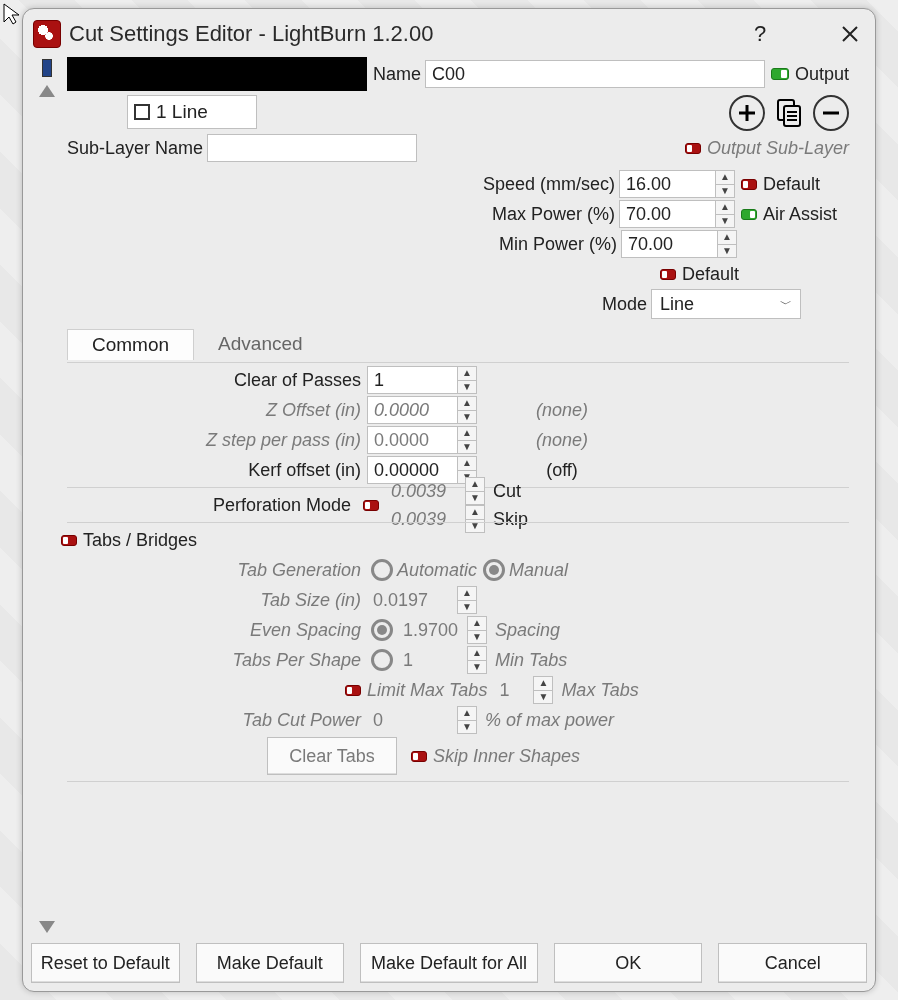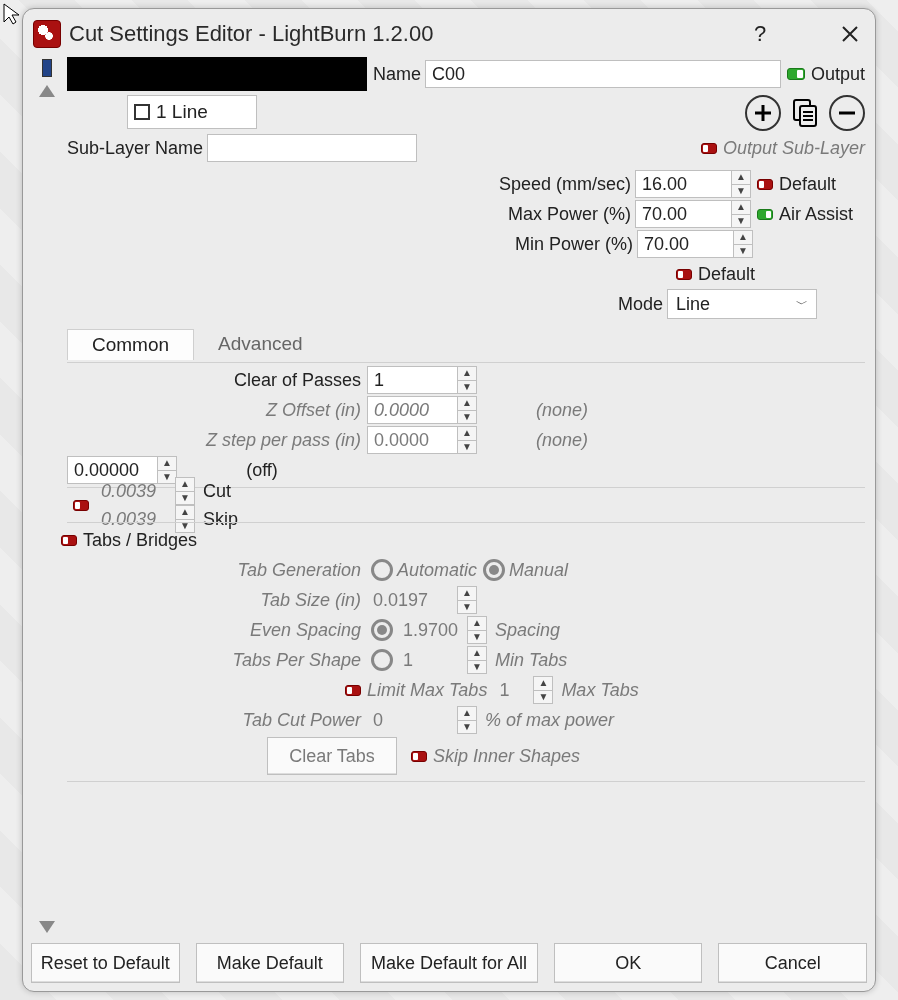--- a/index.html
+++ b/index.html
@@ -51,21 +51,21 @@
     content:""; position:absolute; inset:3px;
     background: radial-gradient(circle at 30% 30%, #fff 0 25%, transparent 26%),
                 radial-gradient(circle at 60% 60%, #fff 0 22%, transparent 23%);
     border-radius:3px;
   }
   .title { font-size: 22px; color:#2a2a2a; flex:0 0 auto;}
   .titlespacer{flex:1;}
   .titlebtn { width:30px; height:30px; margin-left:60px; display:flex; align-items:center; justify-content:center; font-size:22px; color:#222; cursor:default;}
   
   .body {
-    flex:1; display:flex; padding:0 0 0 4px; overflow:hidden;
+    flex:1; display:flex; padding:0 16px 0 4px; overflow:hidden;
   }
   .sidebar {
     width: 40px; display:flex; flex-direction:column; align-items:center; padding-top:2px;
   }
   .miniswatch{
     width:10px; height:18px; background:#224488; border:1px solid #333;
     margin-bottom:4px;
   }
   .arrowbtn{
     width:0;height:0; border-left:8px solid transparent;border-right:8px solid transparent;
@@ -305,32 +305,34 @@
         <div class="spin">
             <input class="spinval" style="width: 90px; color: rgb(122, 122, 122);" type="text" value="0.0000">
             <div class="spinbtns">
               <div>▲</div>
               <div>▼</div>
             </div>
           </div>
         <div class="pextra dim" style="width:160px;text-align:center">(none)</div>
       </div>
       <div class="param-row">
+        <div class="plabel lbl">Kerf offset (in)</div>
         <div class="spin">
             <input class="spinval" style="width: 90px;" type="text" value="0.00000">
             <div class="spinbtns">
               <div>▲</div>
               <div>▼</div>
             </div>
           </div>
         <div class="pextra lbl" style="width:160px;text-align:center">(off)</div>
       </div>
       <div class="section-sep"></div>
 
       <div class="param-row">
+        <div class="plabel lbl" style="width:290px;">Perforation Mode</div>
         <span class="toggle off sm"></span>
         <div style="display:flex;flex-direction:column;">
           <div class="row" style="min-height:26px;">
             <div class="spin">
                 <input class="spinval dim" style="width: 80px; color: rgb(122, 122, 122); border: none; background: transparent;" type="text" value="0.0039">
                 <div class="spinbtns">
                   <div>▲</div>
                   <div>▼</div>
                 </div>
               </div>

